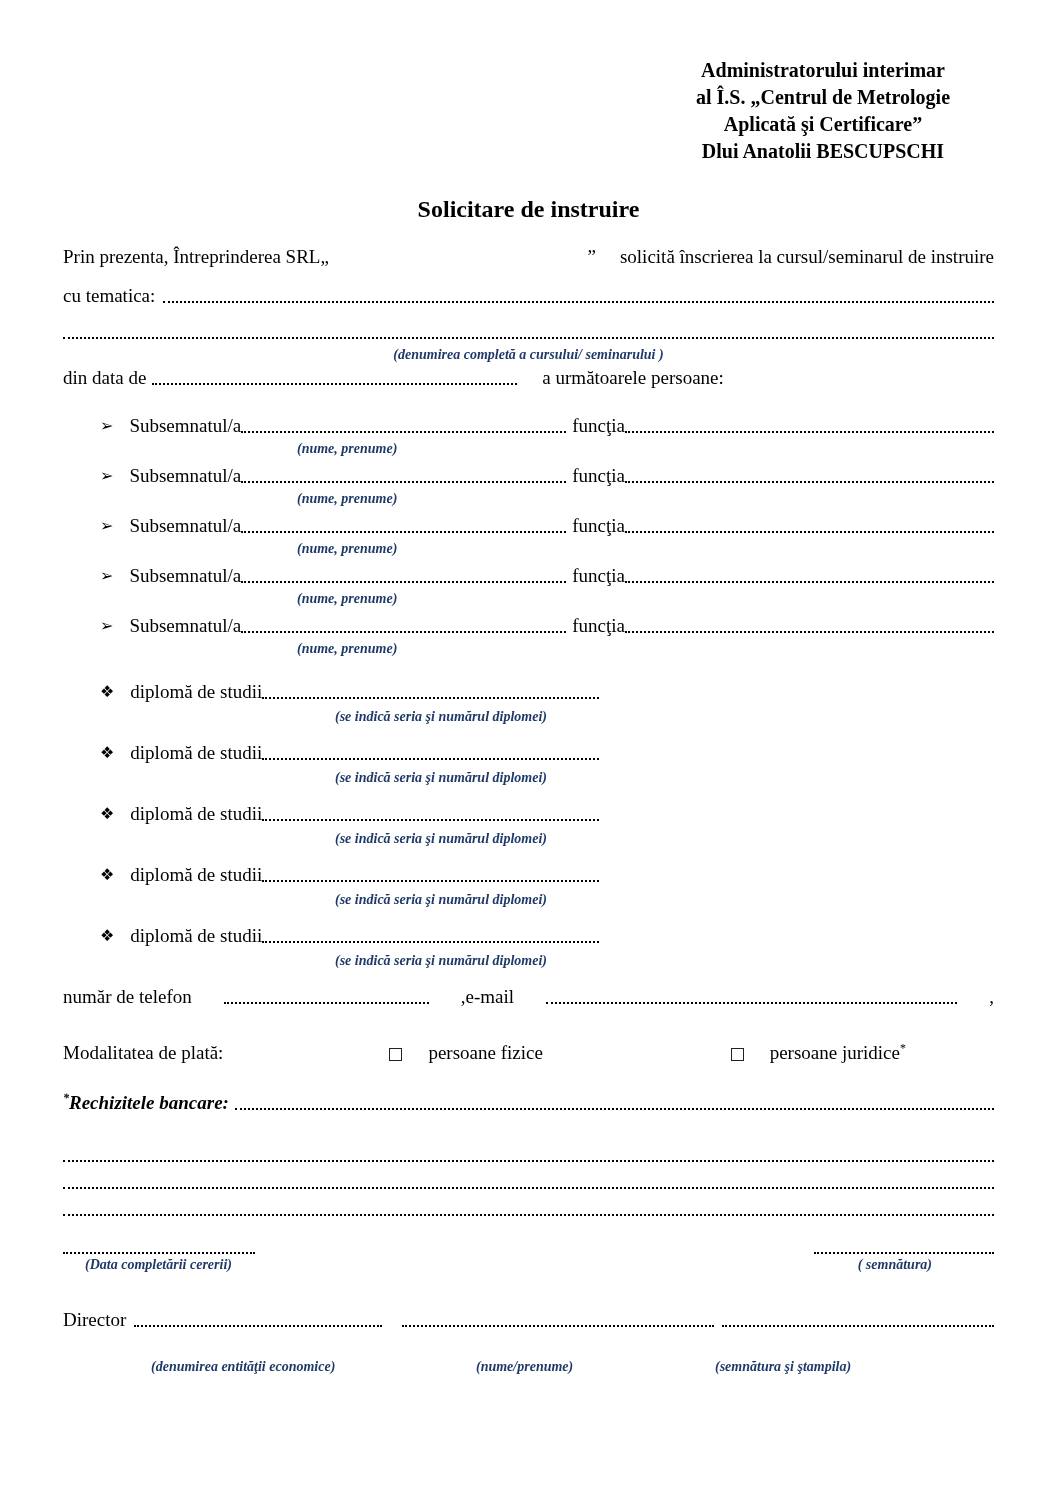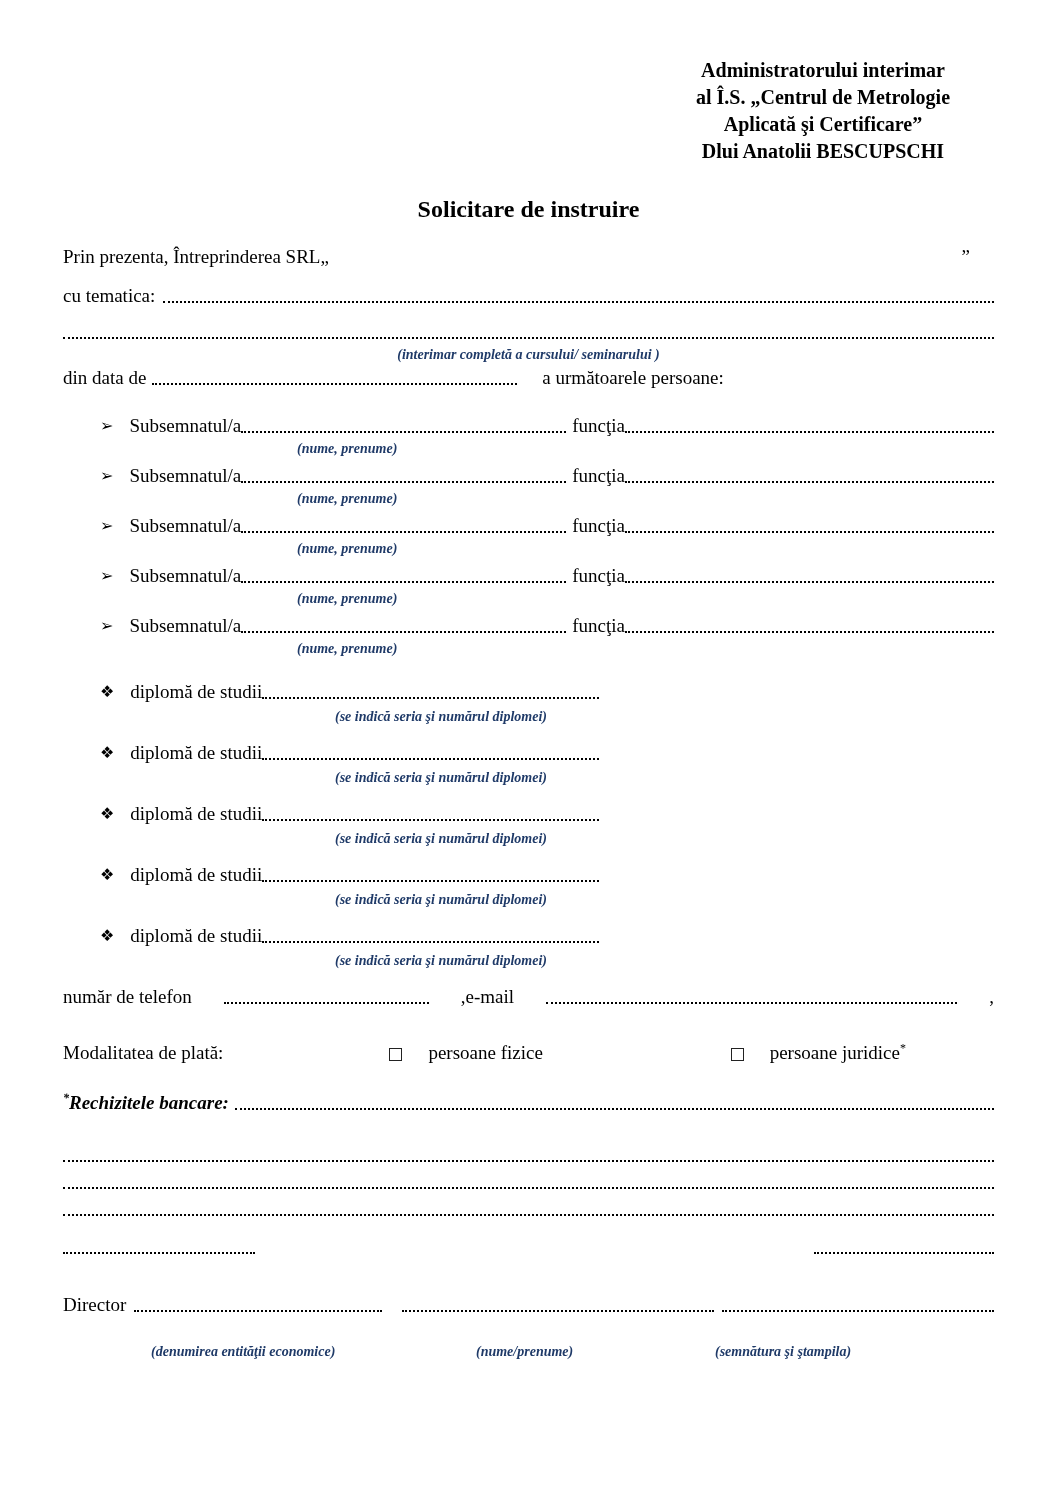--- a/index.html
+++ b/index.html
@@ -95,31 +95,32 @@
     <div>Aplicată şi Certificare”</div>
     <div>Dlui Anatolii BESCUPSCHI</div>
   </div>
 
   <div class="title">Solicitare de instruire</div>
 
   <div class="row intro1">
     <span>Prin prezenta, Întreprinderea SRL„</span>
     <span class="grow"></span>
     <span style="margin-right:24px;">”</span>
+    <span>solicită înscrierea la cursul/seminarul de instruire</span>
   </div>
 
   <div class="row intro2">
     <span>cu tematica:</span>
     <span class="dots grow" style="margin-left:8px;"></span>
   </div>
 
   <div class="row dotline">
     <span class="dots" style="flex:1;"></span>
   </div>
-  <div class="cap course-cap">(interimar completă a cursului/ seminarului )</div>
+  <div class="cap course-cap">(denumirea completă a cursului/ seminarului )</div>
 
   <div class="row datarow">
     <span>din data de</span>
     <span class="dots" style="flex:0 0 365px; margin-left:6px;"></span>
     <span style="margin-left:25px;">a următoarele persoane:</span>
     <span class="grow"></span>
   </div>
 
   <div class="persons">
     <div class="p-block">
@@ -252,20 +253,24 @@
     </div>
   <div class="row bankline">
       <span class="dots"></span>
     </div>
 
   <div class="row sigrow">
     <span class="dots dleft"></span>
     <span class="sp"></span>
     <span class="dots dright"></span>
   </div>
+  <div class="sigcaps">
+    <span class="cap c1">(Data completării cererii)</span>
+    <span class="cap c2">( semnătura)</span>
+  </div>
 
   <div class="row dirrow">
     <span>Director</span>
     <span class="dots d1"></span>
     <span class="dots d2"></span>
     <span class="dots d3"></span>
   </div>
   <div class="dircaps">
     <span class="cap c1">(denumirea entităţii economice)</span>
     <span class="cap c2">(nume/prenume)</span>

